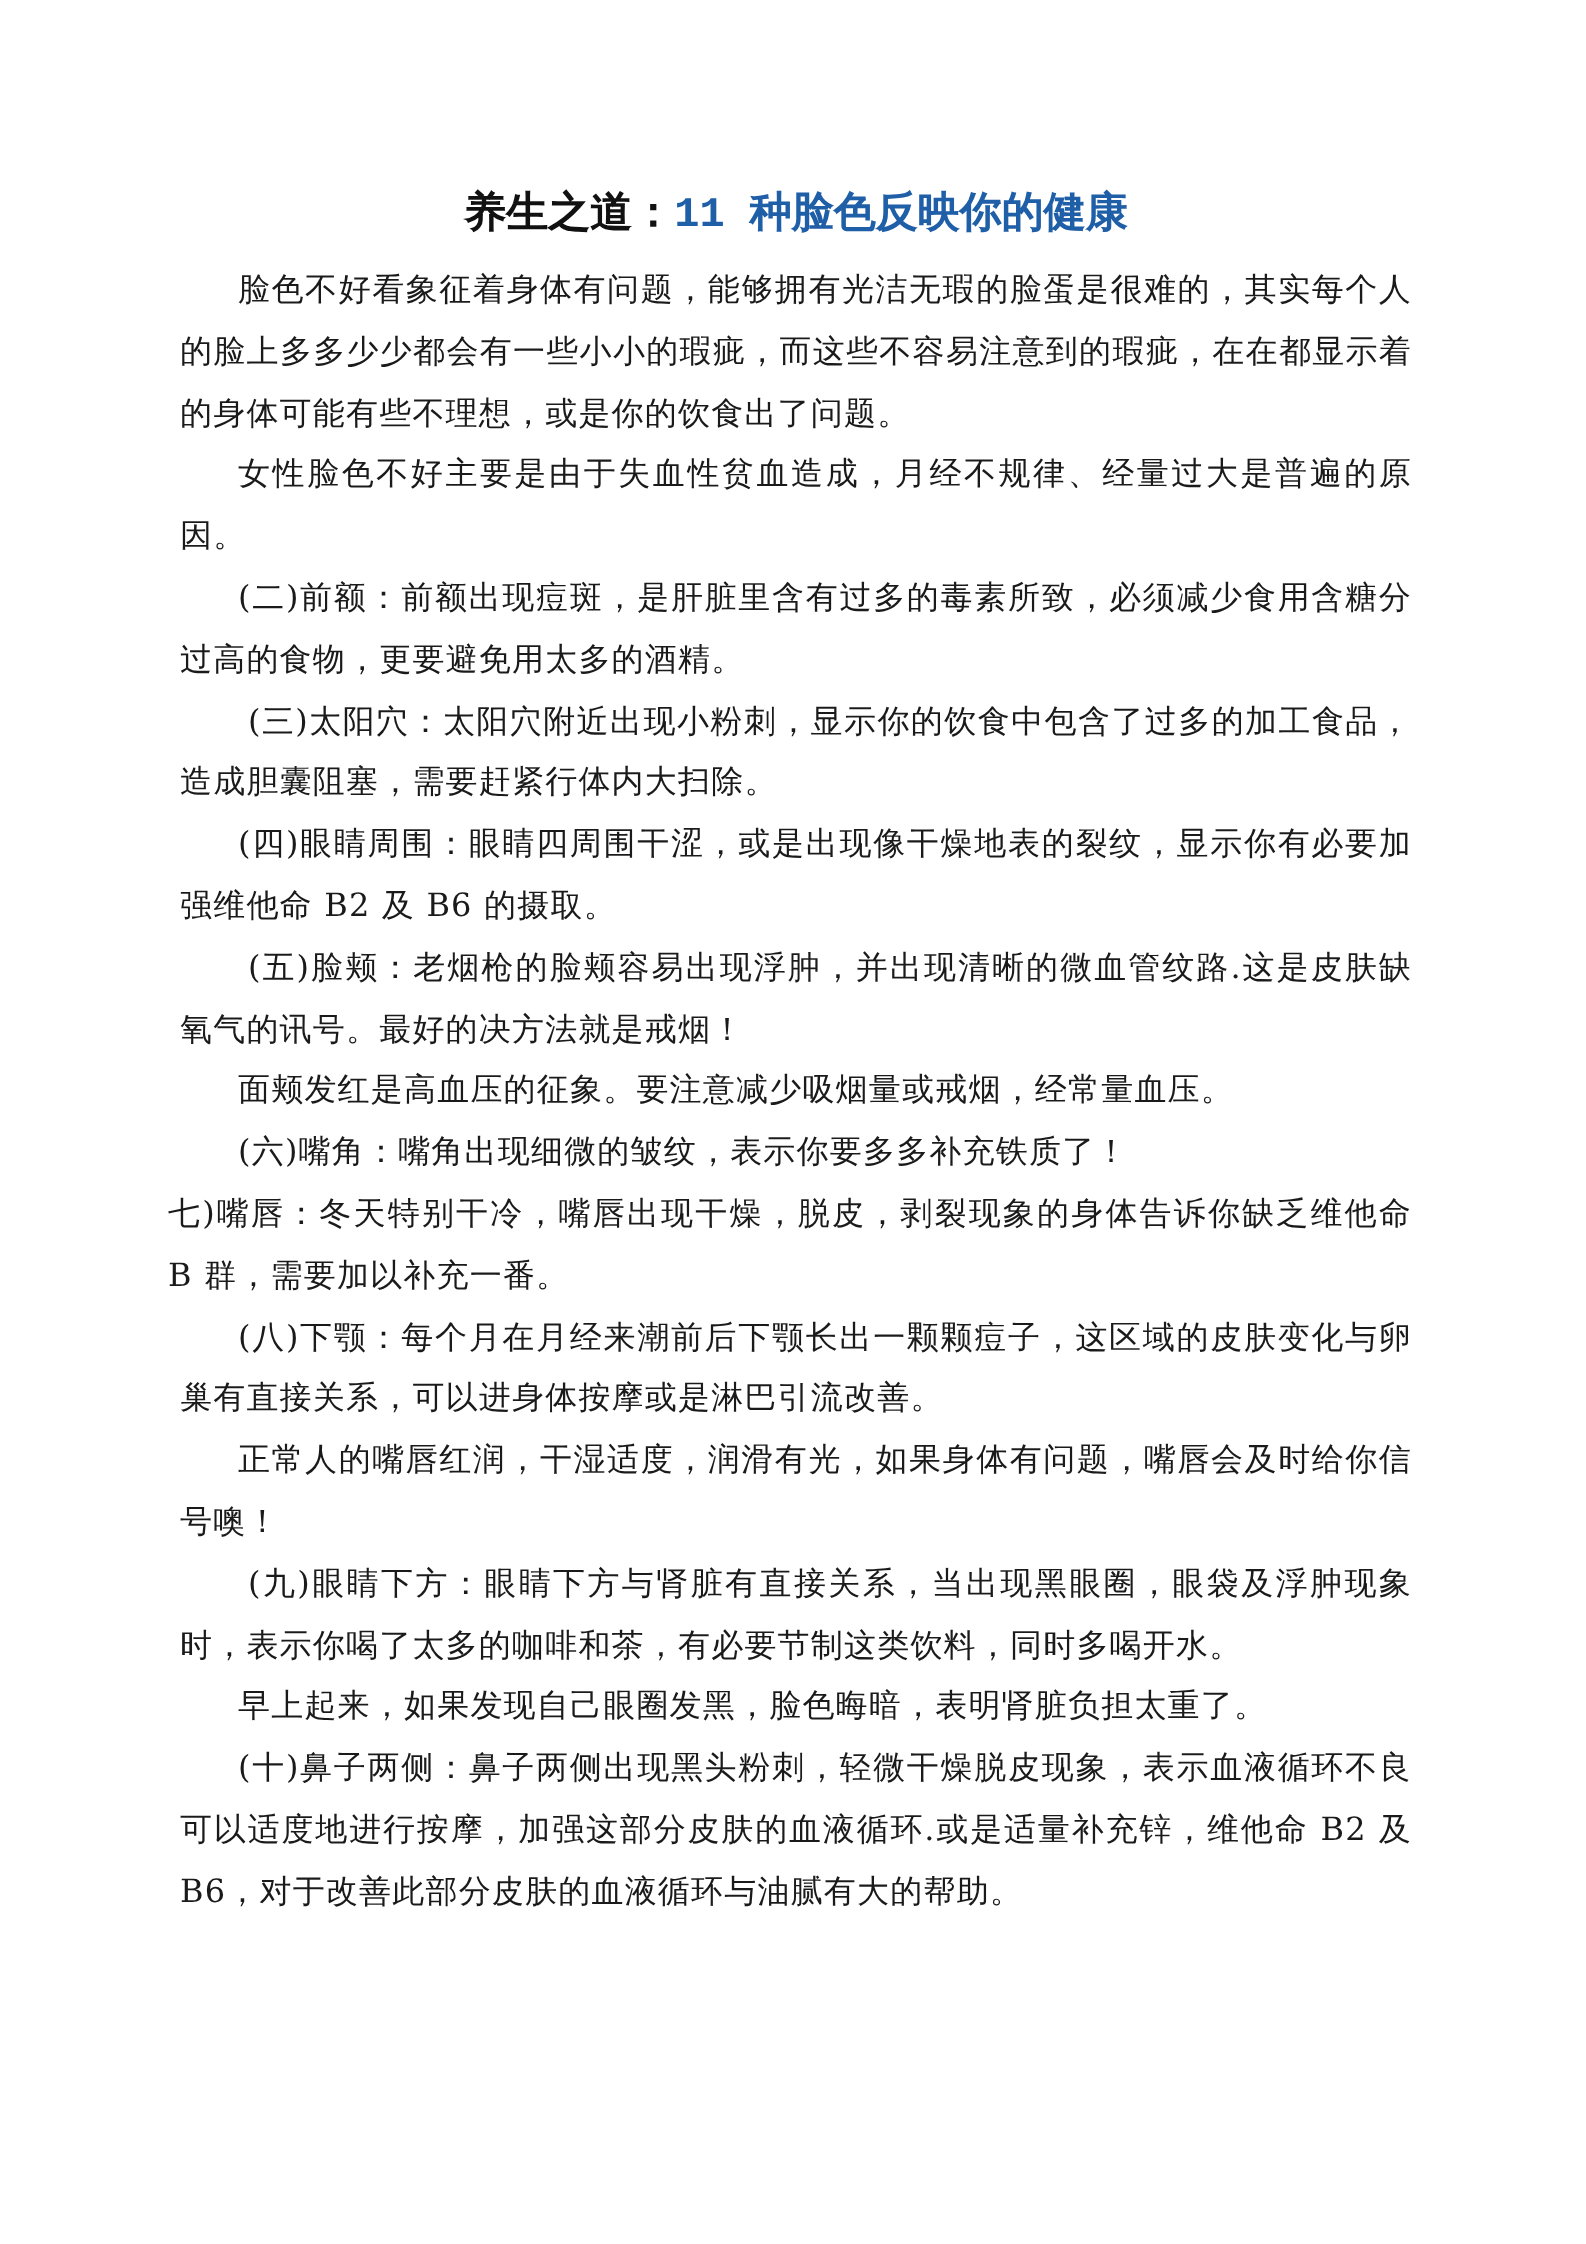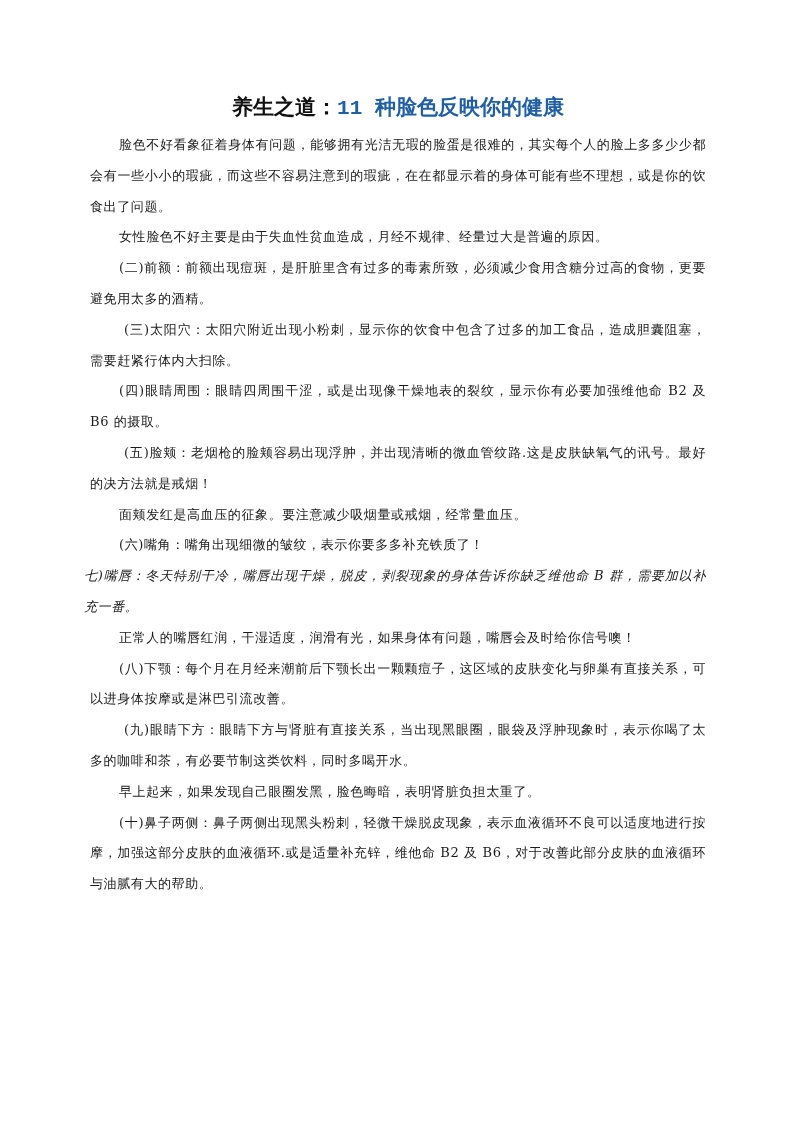--- a/index.html
+++ b/index.html
@@ -2,40 +2,40 @@
 <html><head>
 <meta charset="utf-8">
 <style>
   html, body { margin: 0; padding: 0; background: #ffffff; }
   body { width: 793px; height: 1122px; position: relative; overflow: hidden;
          font-family: "DejaVu Serif", "Liberation Serif", serif; color: #1a1a1a; }
   .page { position: absolute; left: 90px; top: 92px; width: 616px; }
   .title { text-align: center; font-family: Liberation Mono, monospace;
            font-size: 21px; font-weight: bold; line-height: 34px; margin: 0 0 4px 0; color: #111; }
   .title .accent { color: #1f5fa8; }
-  p { margin: 0; font-size: 13px; line-height: 30.8px; letter-spacing: 0.6px; text-align: justify; }
+  p { margin: 0; font-size: 16px; line-height: 30.8px; letter-spacing: 0.6px; text-align: justify; }
   p.indent { text-indent: 29px; }
   p.indent2 { text-indent: 34px; }
-  p.noindent { text-indent: 0; margin-left: -6px; font-style: italic; }
+  p.noindent { text-indent: 0; margin-left: -6px; }
 </style>
 </head>
 <body>
 
 <div class="page">
   <h1 class="title"><span>养生之道：</span><span class="accent" style="color: rgb(31, 95, 168);">11 种脸色反映你的健康</span></h1>
 
   <div>
     <p class="indent">脸色不好看象征着身体有问题，能够拥有光洁无瑕的脸蛋是很难的，其实每个人的脸上多多少少都会有一些小小的瑕疵，而这些不容易注意到的瑕疵，在在都显示着的身体可能有些不理想，或是你的饮食出了问题。</p>
     <p class="indent">女性脸色不好主要是由于失血性贫血造成，月经不规律、经量过大是普遍的原因。</p>
     <p class="indent">(二)前额：前额出现痘斑，是肝脏里含有过多的毒素所致，必须减少食用含糖分过高的食物，更要避免用太多的酒精。</p>
     <p class="indent2">(三)太阳穴：太阳穴附近出现小粉刺，显示你的饮食中包含了过多的加工食品，造成胆囊阻塞，需要赶紧行体内大扫除。</p>
     <p class="indent">(四)眼睛周围：眼睛四周围干涩，或是出现像干燥地表的裂纹，显示你有必要加强维他命 B2 及 B6 的摄取。</p>
     <p class="indent2">(五)脸颊：老烟枪的脸颊容易出现浮肿，并出现清晰的微血管纹路.这是皮肤缺氧气的讯号。最好的决方法就是戒烟！</p>
     <p class="indent">面颊发红是高血压的征象。要注意减少吸烟量或戒烟，经常量血压。</p>
     <p class="indent">(六)嘴角：嘴角出现细微的皱纹，表示你要多多补充铁质了！</p>
     <p class="noindent">七)嘴唇：冬天特别干冷，嘴唇出现干燥，脱皮，剥裂现象的身体告诉你缺乏维他命 B 群，需要加以补充一番。</p>
+    <p class="indent">(八)下颚：每个月在月经来潮前后下颚长出一颗颗痘子，这区域的皮肤变化与卵巢有直接关系，可以进身体按摩或是淋巴引流改善。</p>
     <p class="indent">正常人的嘴唇红润，干湿适度，润滑有光，如果身体有问题，嘴唇会及时给你信号噢！</p>
-    <p class="indent">(八)下颚：每个月在月经来潮前后下颚长出一颗颗痘子，这区域的皮肤变化与卵巢有直接关系，可以进身体按摩或是淋巴引流改善。</p>
     <p class="indent2">(九)眼睛下方：眼睛下方与肾脏有直接关系，当出现黑眼圈，眼袋及浮肿现象时，表示你喝了太多的咖啡和茶，有必要节制这类饮料，同时多喝开水。</p>
     <p class="indent">早上起来，如果发现自己眼圈发黑，脸色晦暗，表明肾脏负担太重了。</p>
     <p class="indent">(十)鼻子两侧：鼻子两侧出现黑头粉刺，轻微干燥脱皮现象，表示血液循环不良可以适度地进行按摩，加强这部分皮肤的血液循环.或是适量补充锌，维他命 B2 及 B6，对于改善此部分皮肤的血液循环与油腻有大的帮助。</p>
   </div>
 </div>
 
 </body></html>

